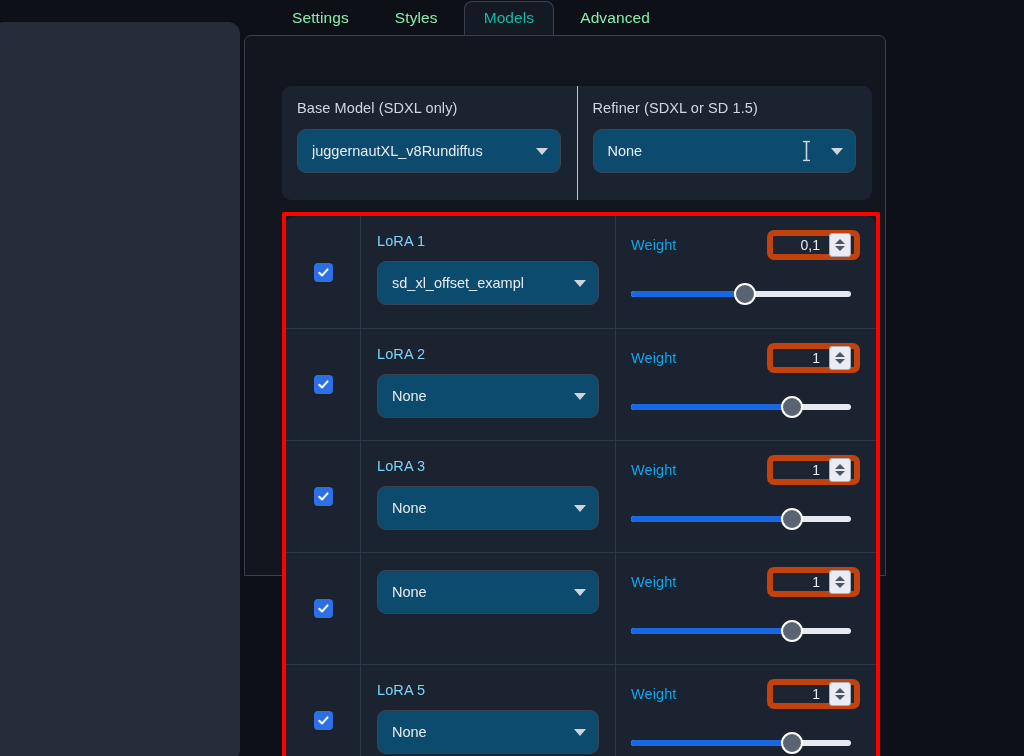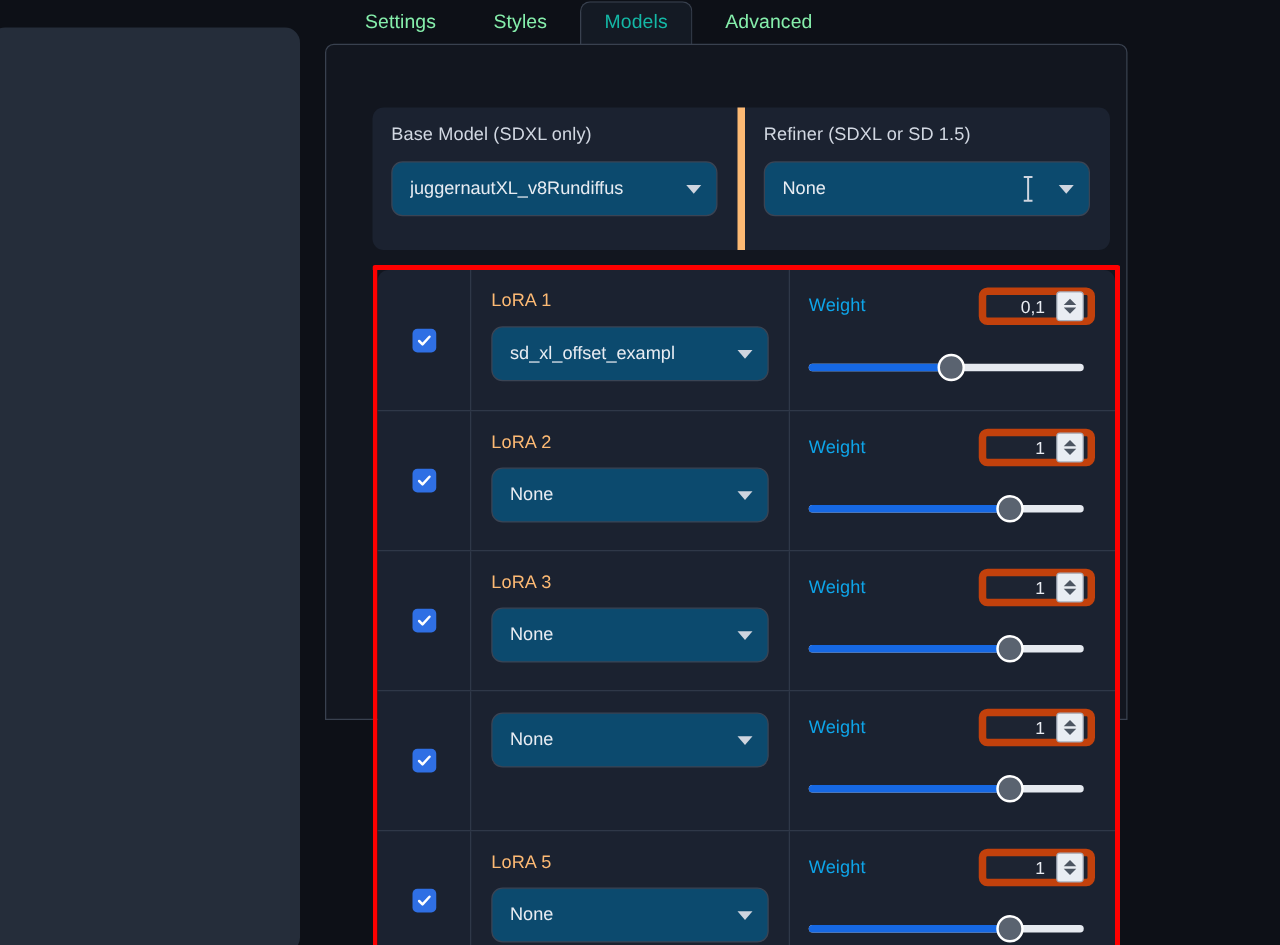--- a/index.html
+++ b/index.html
@@ -69,21 +69,21 @@
   .tab.active {
     color: #14b8a6;
     background: #141a24;
     border-color: #39414f;
     font-weight: 400;
   }
 
   
   .panel {
     position: absolute;
-    left: 20px;
+    left: 4px;
     top: 35px;
     width: 642px;
     height: 541px;
     background: #12161f;
     border: 1px solid #39414f;
     border-radius: 7px 7px 0 0;
   }
 
   
   .models-card {
@@ -96,21 +96,21 @@
     border-radius: 9px;
     display: flex;
   }
 
   .models-col {
     flex: 1;
     padding: 14px 16px 0 15px;
     position: relative;
   }
 
-  .models-col + .models-col { border-left: 6px solid #fdba74; }
+  .models-col + .models-col { border-left: 1px solid #fdba74; }
 
   .field-label {
     font-size: 14.5px;
     color: #d2d8e2;
     letter-spacing: 0.1px;
     margin-bottom: 13px;
     white-space: nowrap;
   }
 
   .select-box {
@@ -208,21 +208,21 @@
 
   .cell-name {
     width: 255px;
     padding: 17px 16px 0 16px;
     border-right: 1px solid #2f3848;
     flex: none;
   }
 
   .lora-title {
     font-size: 14.5px;
-    color: #fdba74;
+    color: #7dd3fc;
     margin-bottom: 12px;
     letter-spacing: 0.1px;
   }
 
   .cell-weight {
     flex: 1;
     padding: 14px 16px 0 15px;
     position: relative;
   }
 

